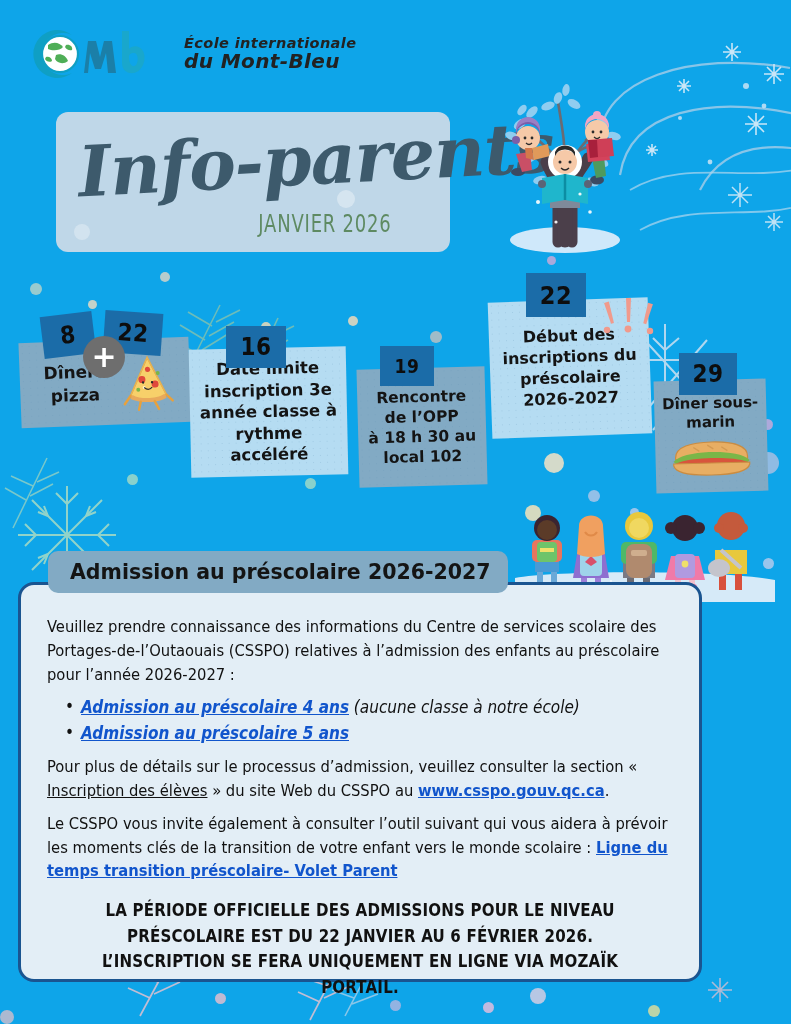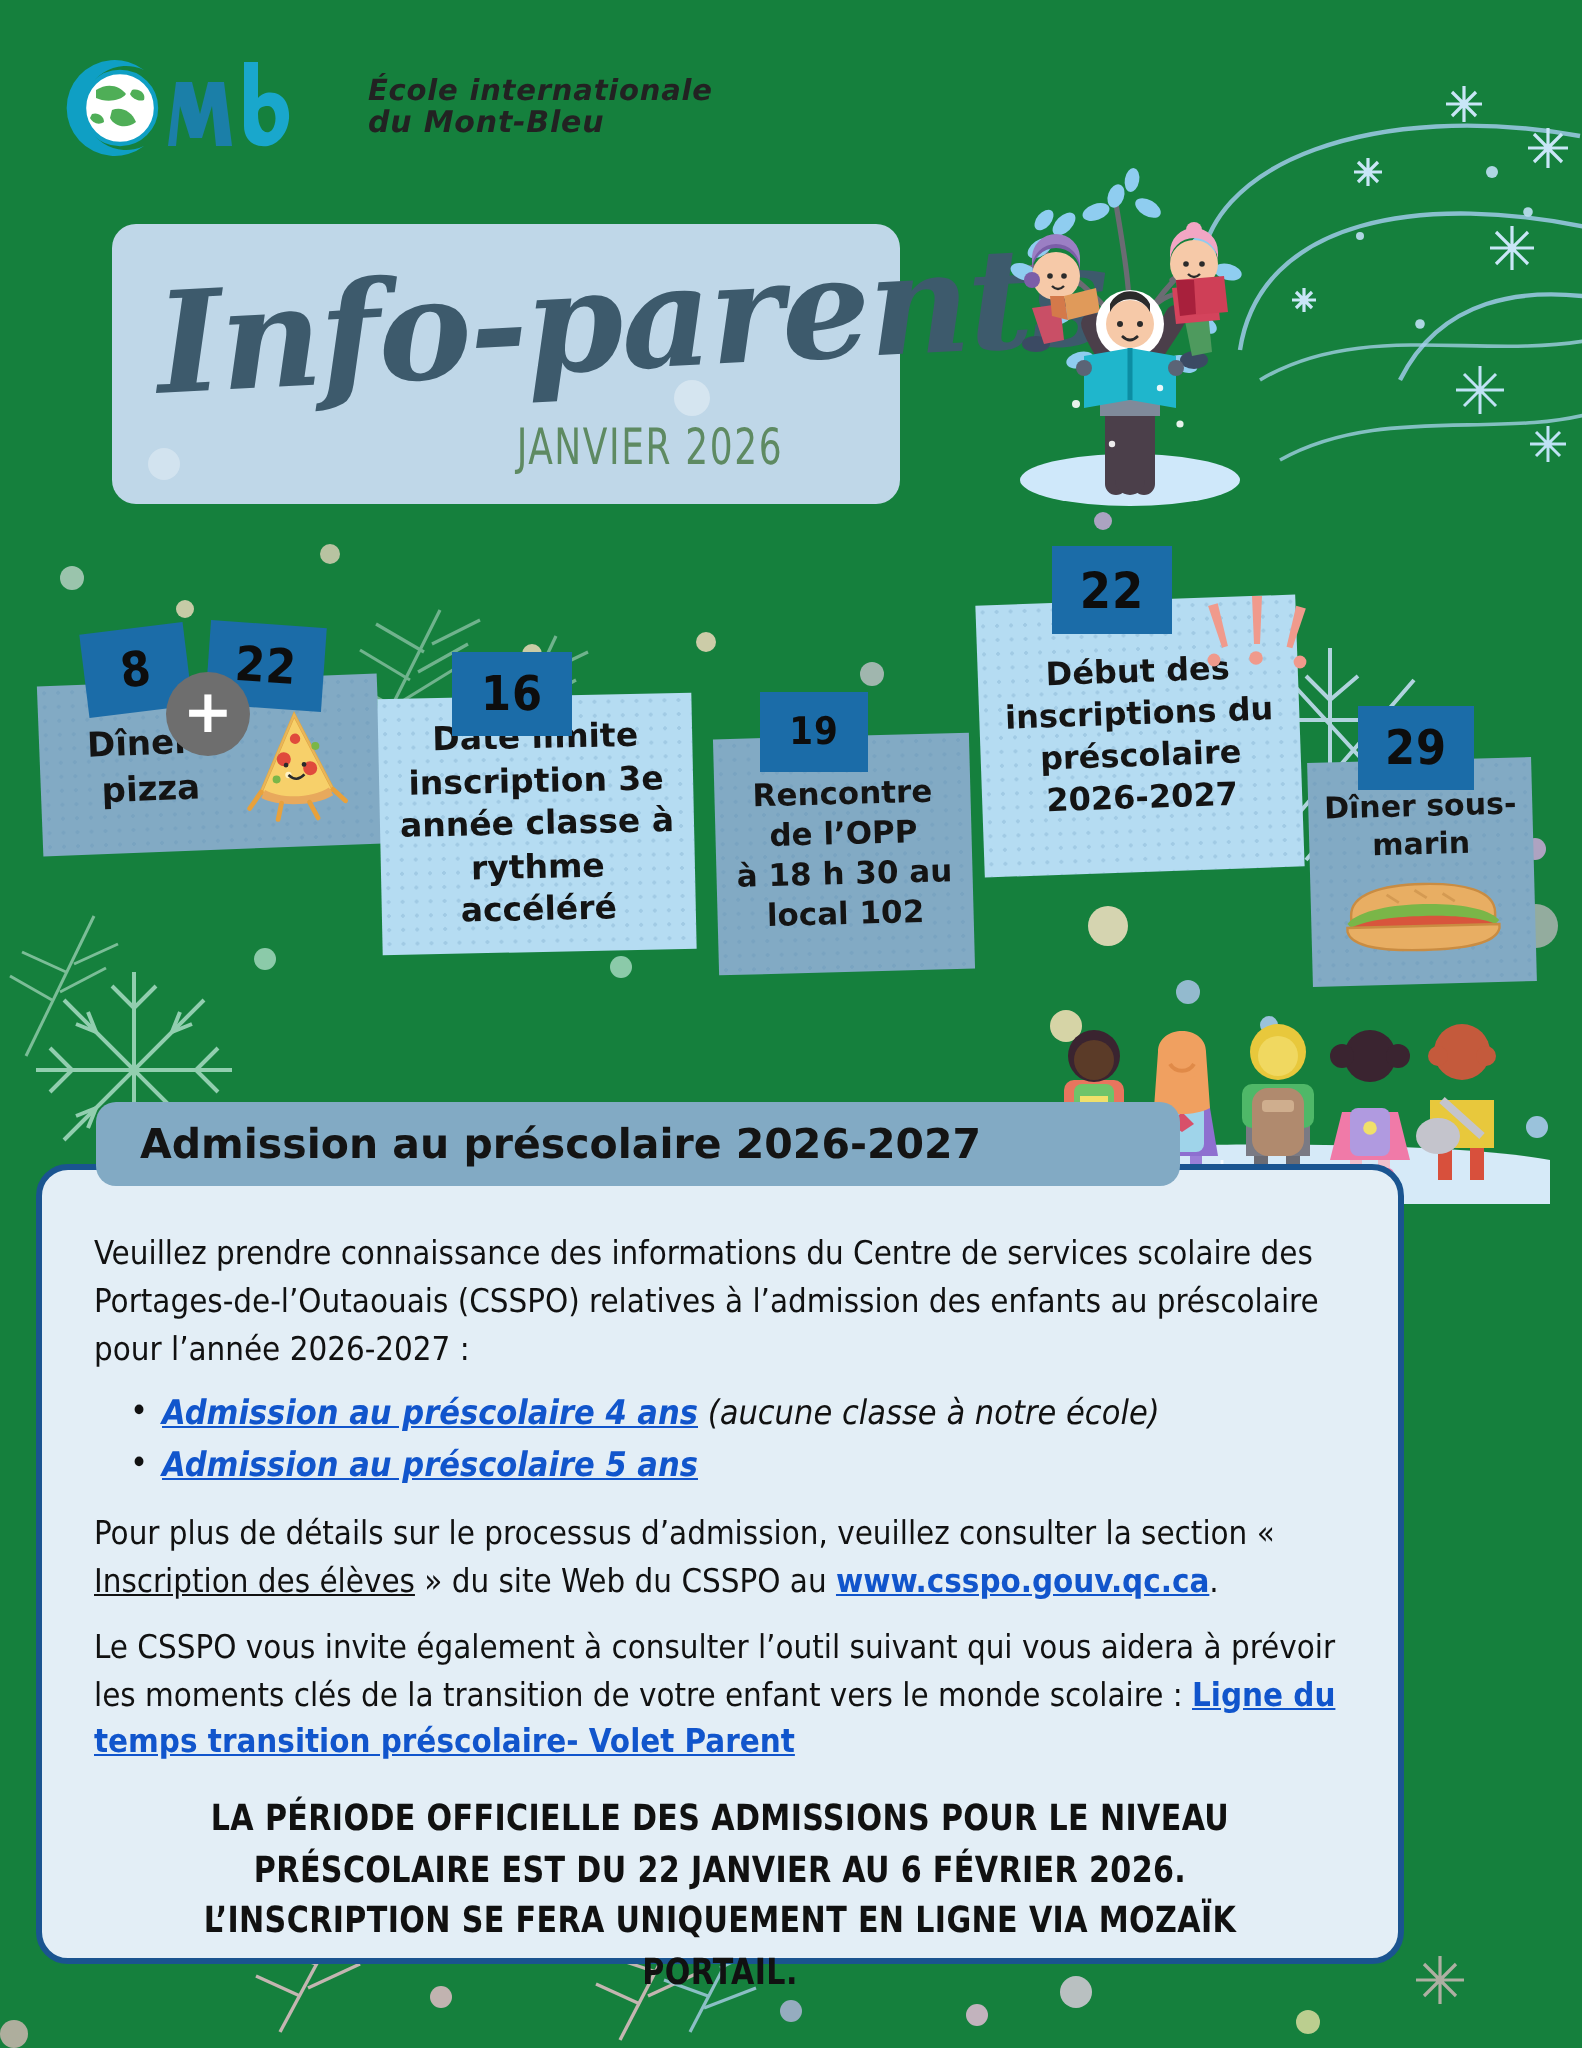--- a/index.html
+++ b/index.html
@@ -5,39 +5,39 @@
   * { box-sizing: border-box; margin: 0; padding: 0; }
   html, body {
     width: 791px; height: 1024px;
     background: #ffffff;
     font-family: "Liberation Sans", sans-serif;
     overflow: hidden;
   }
   #page {
     position: relative;
     width: 791px; height: 1024px;
-    background: #15803d;
+    background: #0ea5e9;
     overflow: hidden;
   }
 
   
   .deco { position: absolute; pointer-events: none; }
   .dot { position: absolute; border-radius: 50%; pointer-events: none; }
 
   
   #logo { position: absolute; left: 30px; top: 24px; width: 330px; height: 60px; display: flex; align-items: center; }
   #logo-mark { position: relative; width: 150px; height: 58px; flex: none; }
   #logo-text { margin-left: 4px; line-height: 1.05; }
   #logo-text .l1, #logo-text .l2 {
     font-family: "DejaVu Sans", sans-serif;
     font-weight: bold; font-style: italic;
     font-size: 14.5px; color: #222; letter-spacing: 0.4px;
     white-space: nowrap;
   }
-  #logo-text .l2 { font-size: 15px; }
+  #logo-text .l2 { font-size: 20px; }
 
   
   #title-banner {
     position: absolute; left: 56px; top: 112px;
     width: 394px; height: 140px;
     background: #bfd7e8; border-radius: 12px;
   }
   #title-main {
     position: absolute; left: 22px; top: 6px;
     font-family: "DejaVu Serif", serif;
@@ -87,21 +87,21 @@
     font-size: 30px; font-weight: bold; line-height: 1; z-index: 6;
     font-family: "DejaVu Sans", sans-serif;
   }
 
   
   #kids-illo { position: absolute; left: 515px; top: 506px; width: 260px; height: 96px; }
 
   
   #admission-header {
     position: absolute; left: 48px; top: 551px;
-    width: 542px; height: 42px;
+    width: 460px; height: 42px;
     background: #82aac4; border-radius: 10px;
     display: flex; align-items: center; padding-left: 22px;
     font-family: "DejaVu Sans", sans-serif;
     font-size: 20.5px; font-weight: bold; color: #141414;
     z-index: 8; white-space: nowrap;
   }
   #admission-panel {
     position: absolute; left: 18px; top: 582px;
     width: 684px; height: 400px;
     background: #e3eef6;

